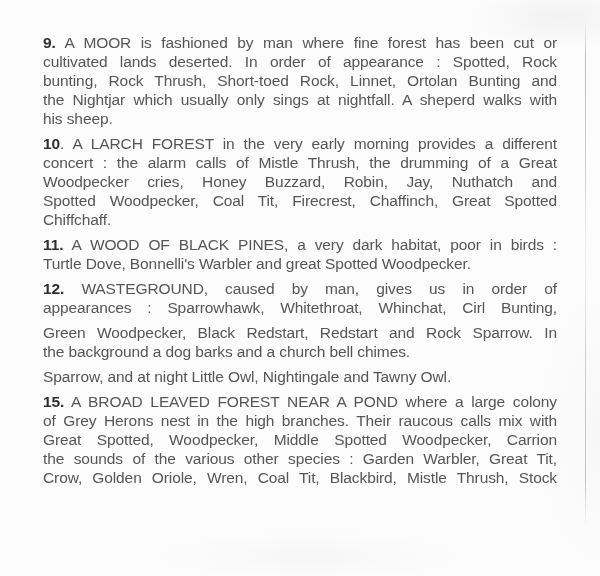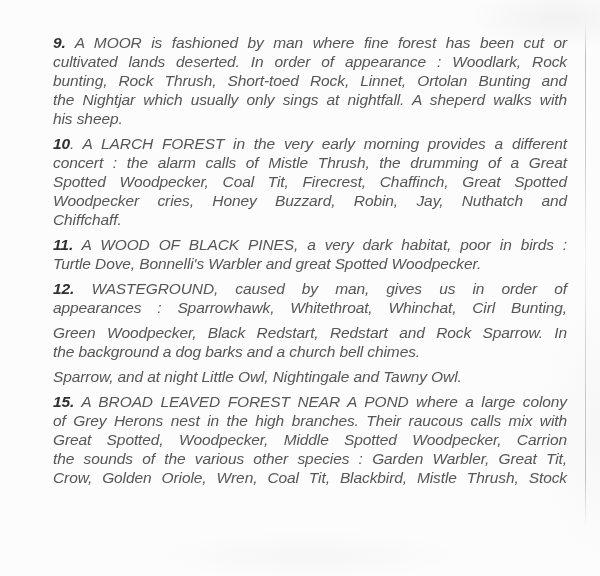--- a/index.html
+++ b/index.html
@@ -16,21 +16,21 @@
   .page{
     position:relative;width:600px;height:576px;
     background-color:var(--bg);
     background-image:
       radial-gradient(ellipse 130px 45px at 560px 18px, rgba(150,150,150,0.10), rgba(150,150,150,0) 70%),
       radial-gradient(ellipse 220px 35px at 310px 556px, rgba(150,150,150,0.06), rgba(150,150,150,0) 70%),
       radial-gradient(ellipse 80px 180px at 598px 430px, rgba(150,150,150,0.05), rgba(150,150,150,0) 75%);
     overflow:hidden;
   }
   .text-block{
-    position:absolute;left:53px;top:33px;width:514px;font-style:italic;
+    position:absolute;left:43px;top:33px;width:514px;
   }
   .paragraph{margin:0 0 6px 0;}
   .line{
     font-size:15.5px;
     line-height:19px;
     color:var(--text);
     letter-spacing:-0.1px;
     text-align:justify;
     text-align-last:justify;
   }
@@ -55,30 +55,30 @@
       rgba(0,0,0,0.75) 90%, transparent 100%);
   }
 </style>
 </head>
 <body>
 
 <div class="page">
   <div class="text-block">
       <div class="paragraph">
         <div class="line"><span class="num">9.</span> A MOOR is fashioned by man where fine forest has been cut or</div>
-        <div class="line">cultivated lands deserted. In order of appearance : Woodlark, Rock</div>
+        <div class="line">cultivated lands deserted. In order of appearance : Spotted, Rock</div>
         <div class="line">bunting, Rock Thrush, Short-toed Rock, Linnet, Ortolan Bunting and</div>
         <div class="line">the Nightjar which usually only sings at nightfall. A sheperd walks with</div>
         <div class="line last-left">his sheep.</div>
       </div>
       <div class="paragraph">
         <div class="line"><span class="num">10</span><span class="num-suffix">.</span> A LARCH FOREST in the very early morning provides a different</div>
         <div class="line">concert : the alarm calls of Mistle Thrush, the drumming of a Great</div>
+        <div class="line">Woodpecker cries, Honey Buzzard, Robin, Jay, Nuthatch and</div>
         <div class="line">Spotted Woodpecker, Coal Tit, Firecrest, Chaffinch, Great Spotted</div>
-        <div class="line">Woodpecker cries, Honey Buzzard, Robin, Jay, Nuthatch and</div>
         <div class="line last-left">Chiffchaff.</div>
       </div>
       <div class="paragraph">
         <div class="line"><span class="num">11.</span> A WOOD OF BLACK PINES, a very dark habitat, poor in birds :</div>
         <div class="line last-left">Turtle Dove, Bonnelli's Warbler and great Spotted Woodpecker.</div>
       </div>
       <div class="paragraph">
         <div class="line"><span class="num">12.</span> WASTEGROUND, caused by man, gives us in order of</div>
         <div class="line">appearances : Sparrowhawk, Whitethroat, Whinchat, Cirl Bunting,</div>
       </div>

